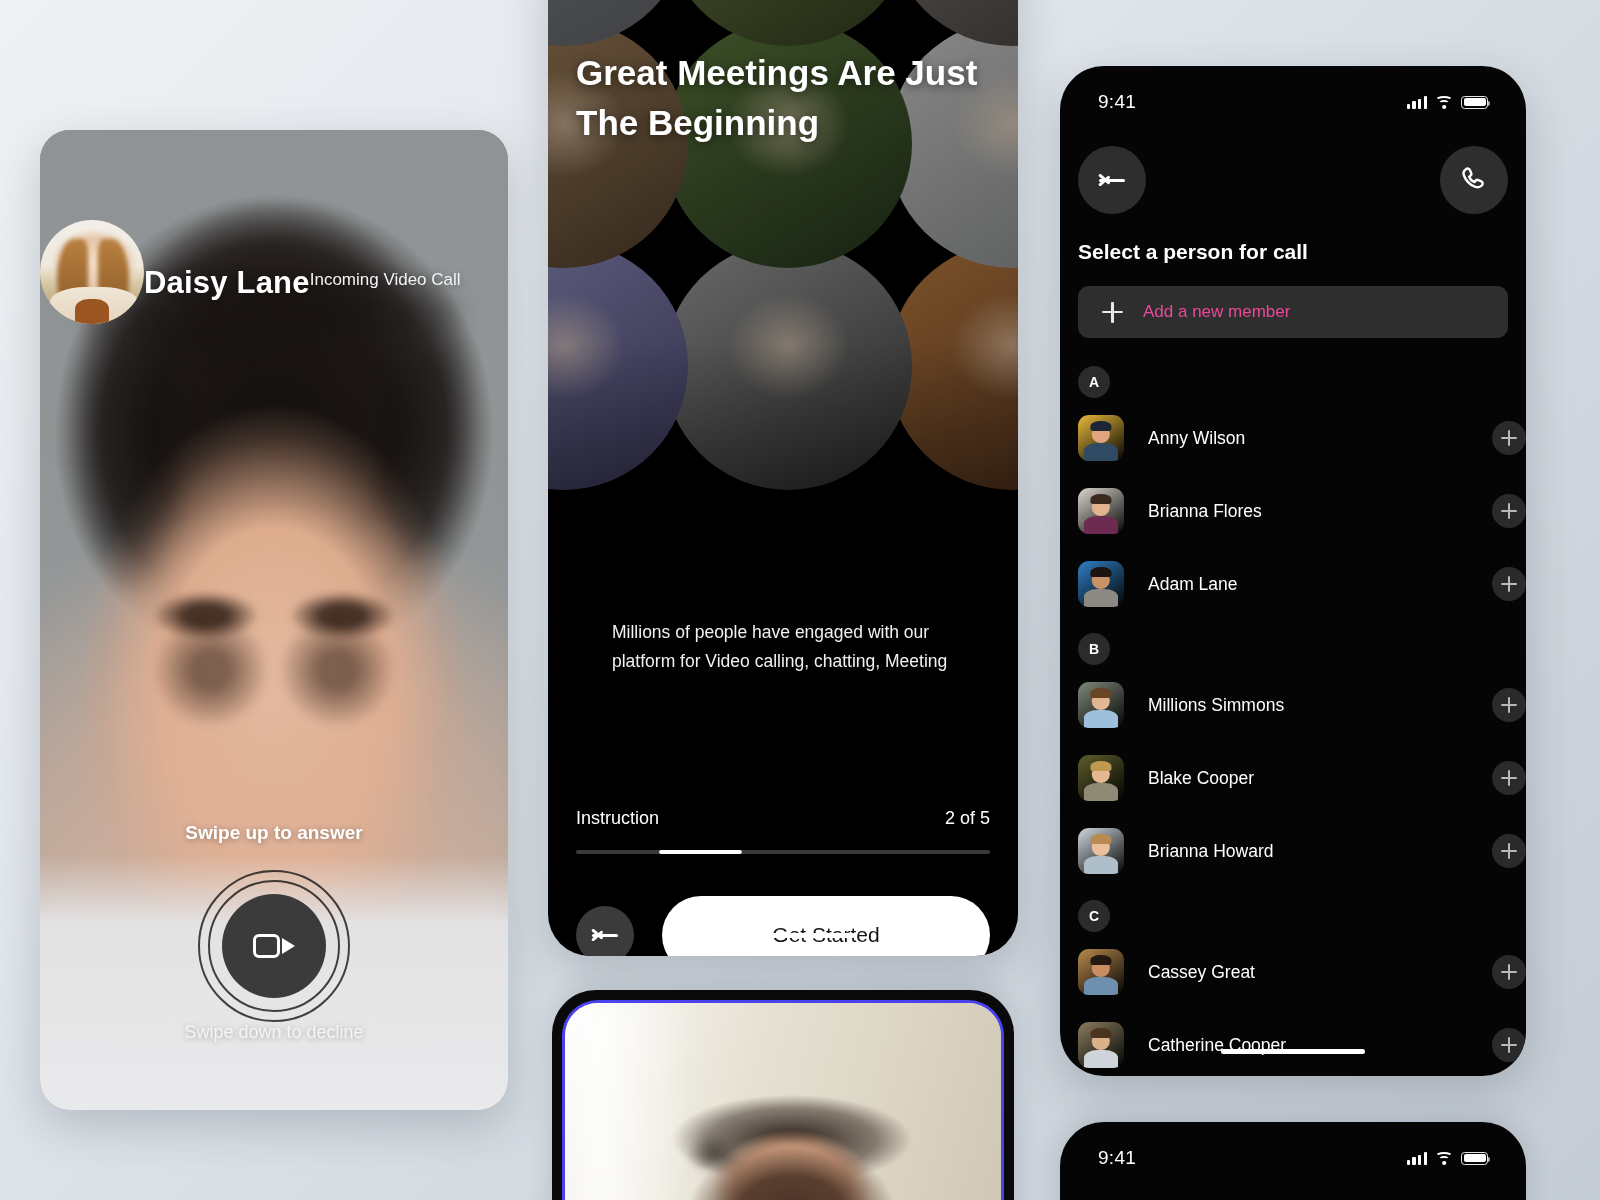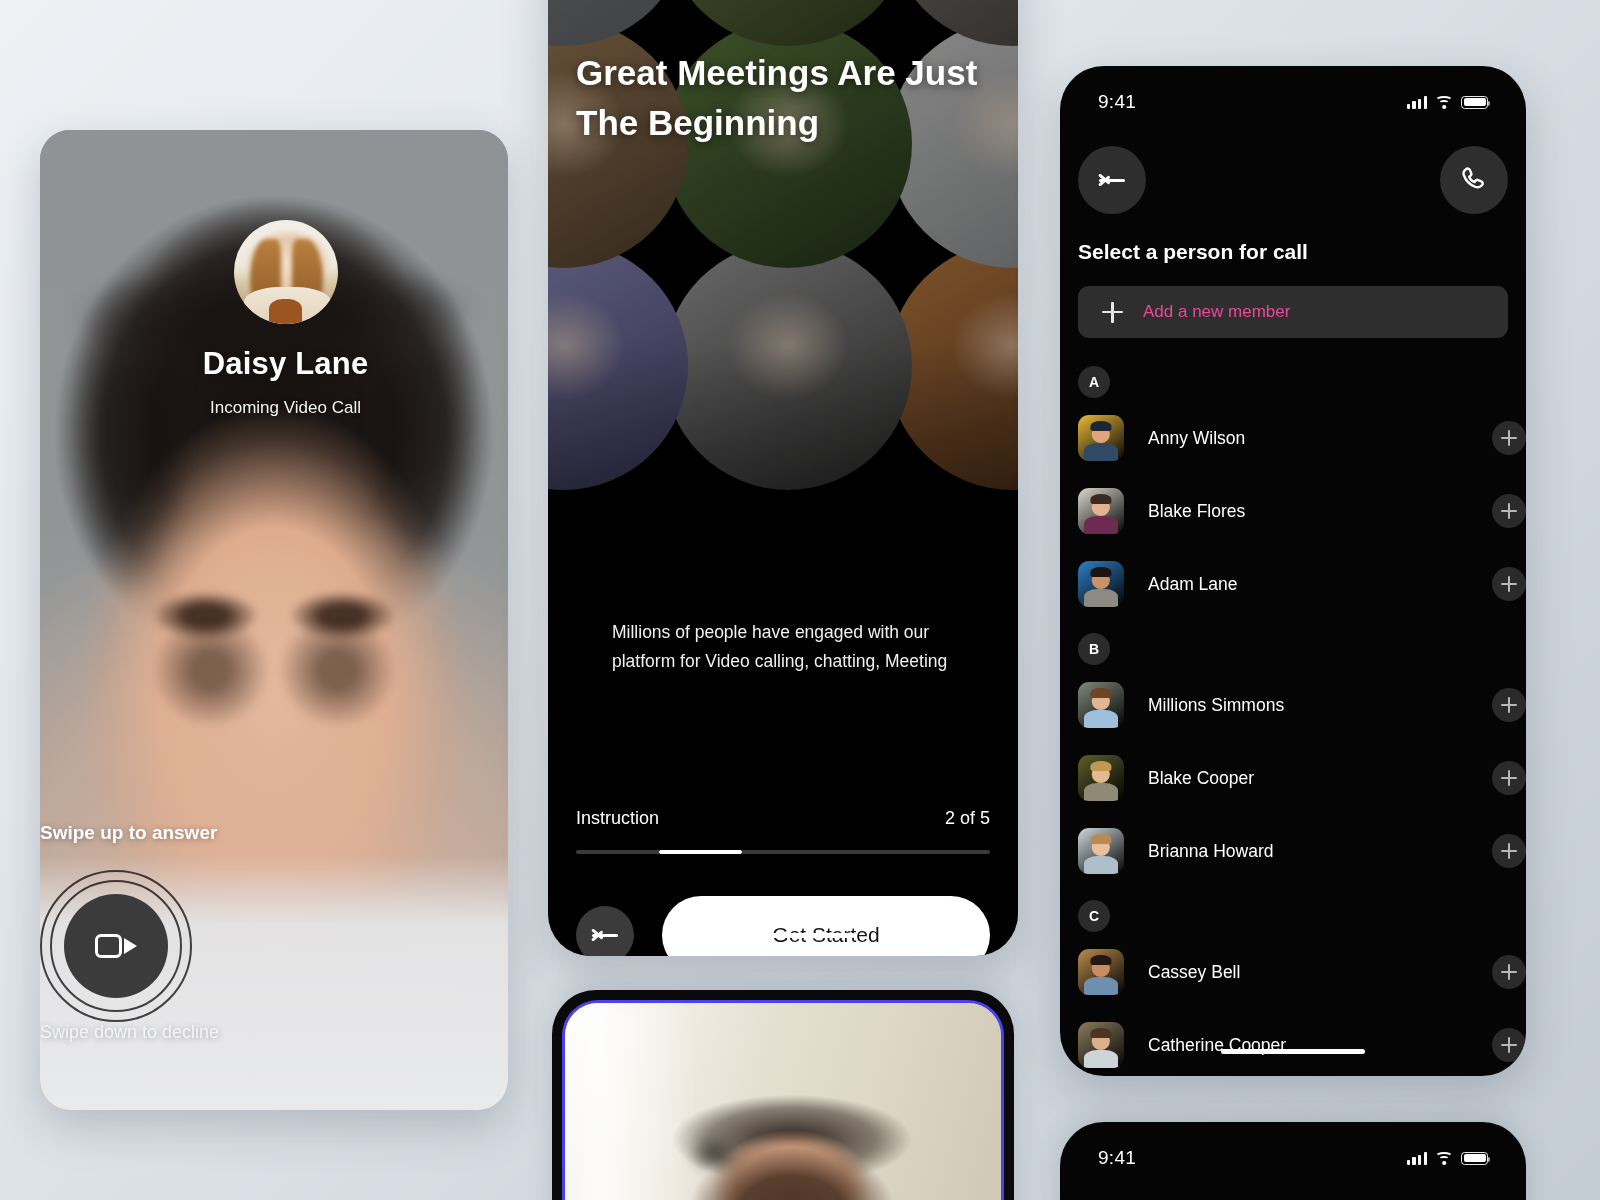--- a/index.html
+++ b/index.html
@@ -60,23 +60,22 @@
     background:
       radial-gradient(closest-side at 22% 18%, rgba(45,28,20,.85) 0 40%, rgba(45,28,20,0) 100%),
       radial-gradient(closest-side at 78% 18%, rgba(45,28,20,.85) 0 40%, rgba(45,28,20,0) 100%),
       radial-gradient(closest-side at 24% 58%, rgba(60,40,30,.6) 0 30%, rgba(60,40,30,0) 100%),
       radial-gradient(closest-side at 76% 58%, rgba(60,40,30,.6) 0 30%, rgba(60,40,30,0) 100%);
     filter:blur(3px);
   }
 
   .caller-top {
     position:absolute; left:0; right:0; top:90px;
-    display:flex; flex-direction:column; align-items:center;
+    display:flex; flex-direction:row; align-items:center;
     z-index:3;
-    padding-left:23px;
   }
   .caller-avatar {
     width:104px; height:104px; border-radius:50%;
     overflow:hidden; position:relative;
     background:
       radial-gradient(42% 34% at 52% 42%, #f4dfc8 0%, #e7c8ab 70%, rgba(231,200,171,0) 100%),
       linear-gradient(to bottom, #f2efe9 0%, #efe9dd 44%, #d9c9a6 60%, #c9b38d 74%, #b9a27b 100%);
   }
   .caller-avatar .hair-l,.caller-avatar .hair-r{
     position:absolute; top:18%; width:30%; height:72%;
@@ -101,21 +100,21 @@
     text-shadow:0 1px 6px rgba(0,0,0,.35);
   }
   .caller-status {
     margin-top:16px;
     font-size:17px; color:#f2f3f4; font-weight:400;
     text-shadow:0 1px 6px rgba(0,0,0,.3);
   }
 
   .caller-bottom {
     position:absolute; left:0; right:0; bottom:0; top:660px;
-    display:flex; flex-direction:column; 
+    display:flex; flex-direction:column; align-items:center;
     z-index:3;
   }
   .swipe-up-label {
     font-size:19px; font-weight:bold; color:#ffffff;
     margin-top:32px;
     text-shadow:0 1px 6px rgba(0,0,0,.35);
   }
   .answer-ring-wrap{
     position:relative; margin-top:26px;
     width:152px; height:152px;
@@ -548,21 +547,21 @@
           <span class="plus-glyph"></span>
         </div>
       </div>
       <div class="contact-row">
         <div class="contact-avatar">
           <div class="bg" style="background:linear-gradient(145deg,#dcd8cf,rgba(0,0,0,.35))"></div>
           <div class="torso" style="background:#6d2b52"></div>
           <div class="head" style="background:#e3b28f"></div>
           <div class="hairtop" style="background:#3a2a20"></div>
         </div>
-        <div class="contact-name">Blake Flores</div>
+        <div class="contact-name">Brianna Flores</div>
         <div class="contact-add-btn">
           <span class="plus-glyph"></span>
         </div>
       </div>
       <div class="contact-row">
         <div class="contact-avatar">
           <div class="bg" style="background:linear-gradient(145deg,#2f7fc4,rgba(0,0,0,.35))"></div>
           <div class="torso" style="background:#8d8a84"></div>
           <div class="head" style="background:#c79467"></div>
           <div class="hairtop" style="background:#1b1410"></div>
@@ -614,21 +613,21 @@
       <div class="section-letter-wrap">
         <div class="section-letter">C</div>
       </div>
       <div class="contact-row">
         <div class="contact-avatar">
           <div class="bg" style="background:linear-gradient(145deg,#b98b4e,rgba(0,0,0,.35))"></div>
           <div class="torso" style="background:#6f8fae"></div>
           <div class="head" style="background:#c98d62"></div>
           <div class="hairtop" style="background:#241812"></div>
         </div>
-        <div class="contact-name">Cassey Bell</div>
+        <div class="contact-name">Cassey Great</div>
         <div class="contact-add-btn">
           <span class="plus-glyph"></span>
         </div>
       </div>
       <div class="contact-row">
         <div class="contact-avatar">
           <div class="bg" style="background:linear-gradient(145deg,#8a7d5e,rgba(0,0,0,.35))"></div>
           <div class="torso" style="background:#cfd4da"></div>
           <div class="head" style="background:#ddb08c"></div>
           <div class="hairtop" style="background:#4c3520"></div>

